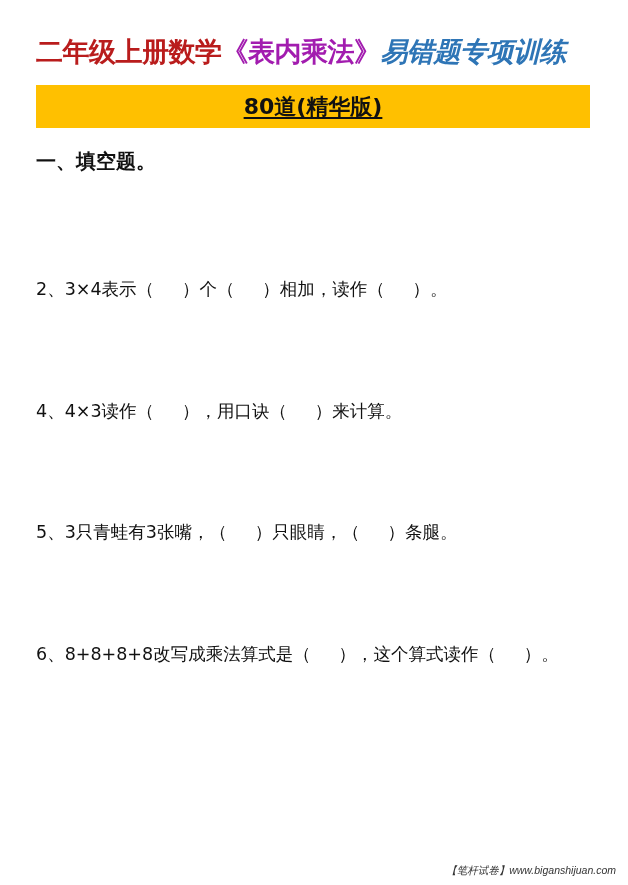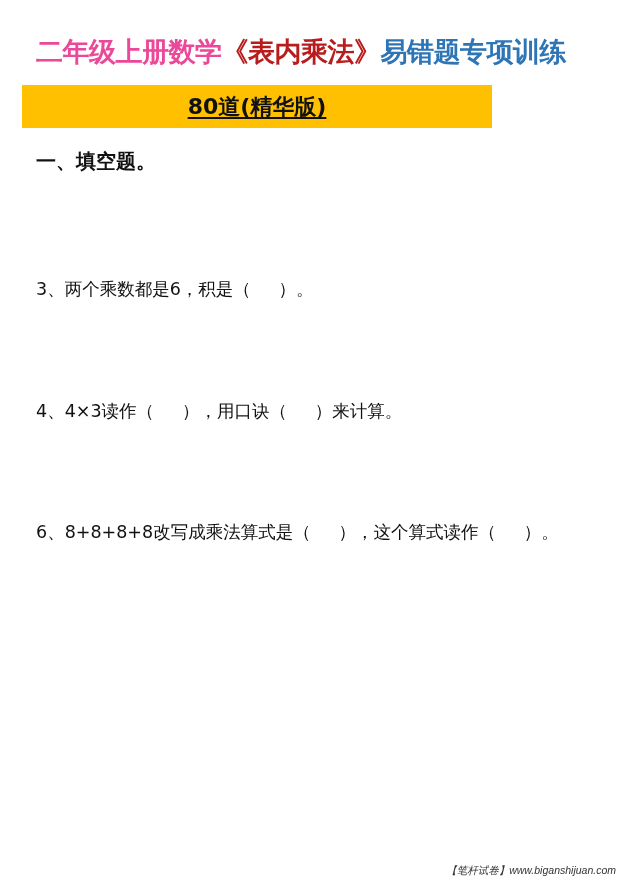--- a/index.html
+++ b/index.html
@@ -7,25 +7,25 @@
     width: 628px; height: 885px; position: relative; overflow: hidden;
     font-family: "DejaVu Sans", "Liberation Sans", sans-serif;
     color: #111111;
   }
   .title {
     position: absolute; left: 36px; top: 34px; width: 556px;
     font-size: 27px; font-weight: bold; white-space: nowrap;
     letter-spacing: -0.5px; line-height: 36px;
     font-family: "DejaVu Serif", "Liberation Serif", serif;
   }
-  .title .t-black { color: #ec4899; }
-  .title .t-red { color: #b91c1c; }
-  .title .t-blue { color: #2E75B6; }
+  .title .t-black { color: #b91c1c; }
+  .title .t-red { color: #a21caf; }
+  .title .t-blue { color: #2E75B6; font-style: italic; }
   .banner {
-    position: absolute; left: 22px; top: 85px; width: 470px; height: 43px;
+    position: absolute; left: 36px; top: 85px; width: 554px; height: 43px;
     background: #FFC000;
     display: flex; align-items: center; justify-content: center;
   }
   .banner-text {
     font-size: 22px; font-weight: bold; color: #111111;
     text-decoration: underline; text-underline-offset: 3px;
     text-decoration-thickness: 2px;
   }
   .section {
     position: absolute; left: 36px; top: 148px;
@@ -52,22 +52,23 @@
   <span class="t-black">二年级上册数学</span><span class="t-red">《表内乘法》</span><span class="t-blue">易错题专项训练</span>
 </div>
 
 <div class="banner">
   <span class="banner-text">80道(精华版)</span>
 </div>
 
 <div class="section">一、填空题。</div>
 
 <div class="questions">
-  <span class="q-line">3、两个乘数都是6，积是（     ）。</span>
+  <span class="q-line">2、3×4表示（     ）个（     ）相加，读作（     ）。</span>
   <span class="q-line">4、4×3读作（     ），用口诀（     ）来计算。</span>
+  <span class="q-line">5、3只青蛙有3张嘴，（     ）只眼睛，（     ）条腿。</span>
   <span class="q-line">6、8+8+8+8改写成乘法算式是（     ），这个算式读作（     ）。</span>
   
   
   
   
   
   
   
   
   

